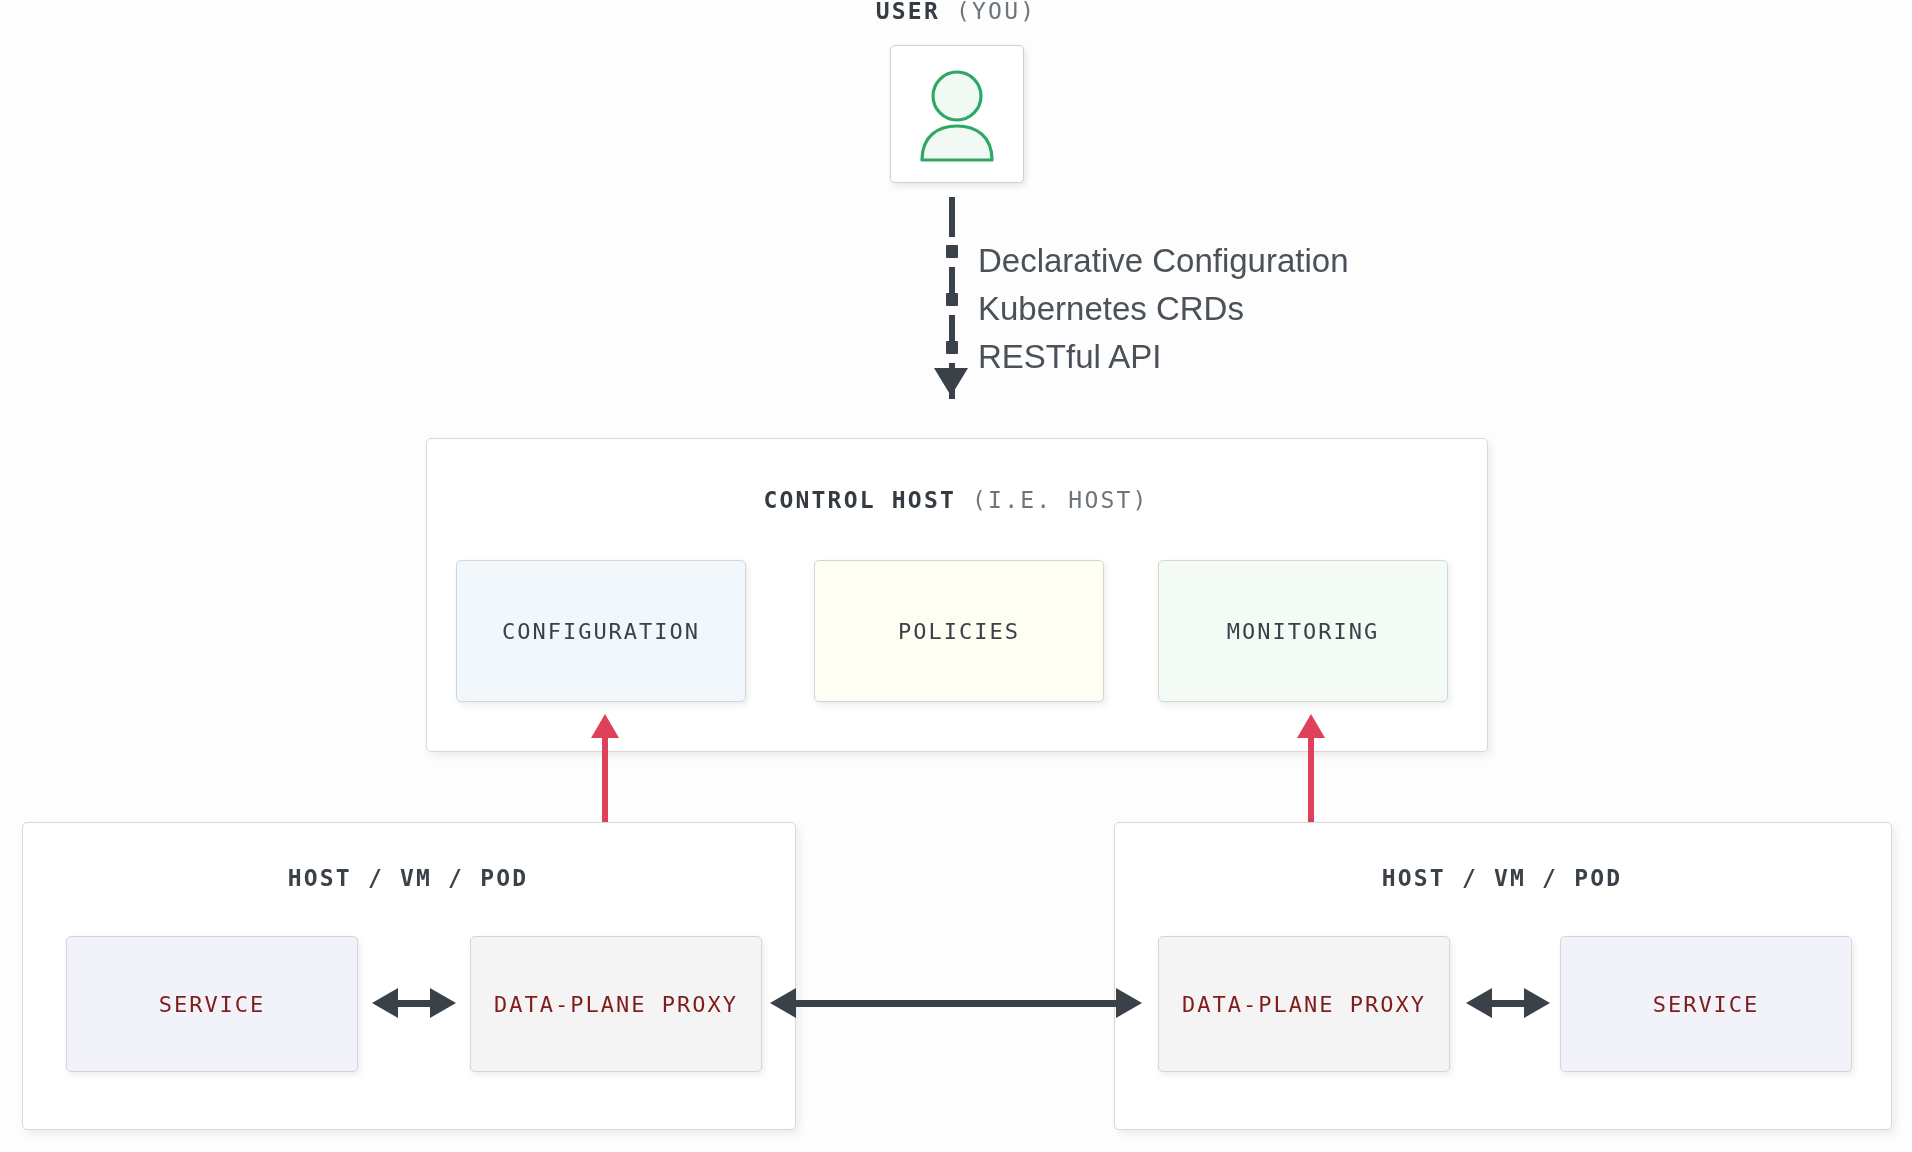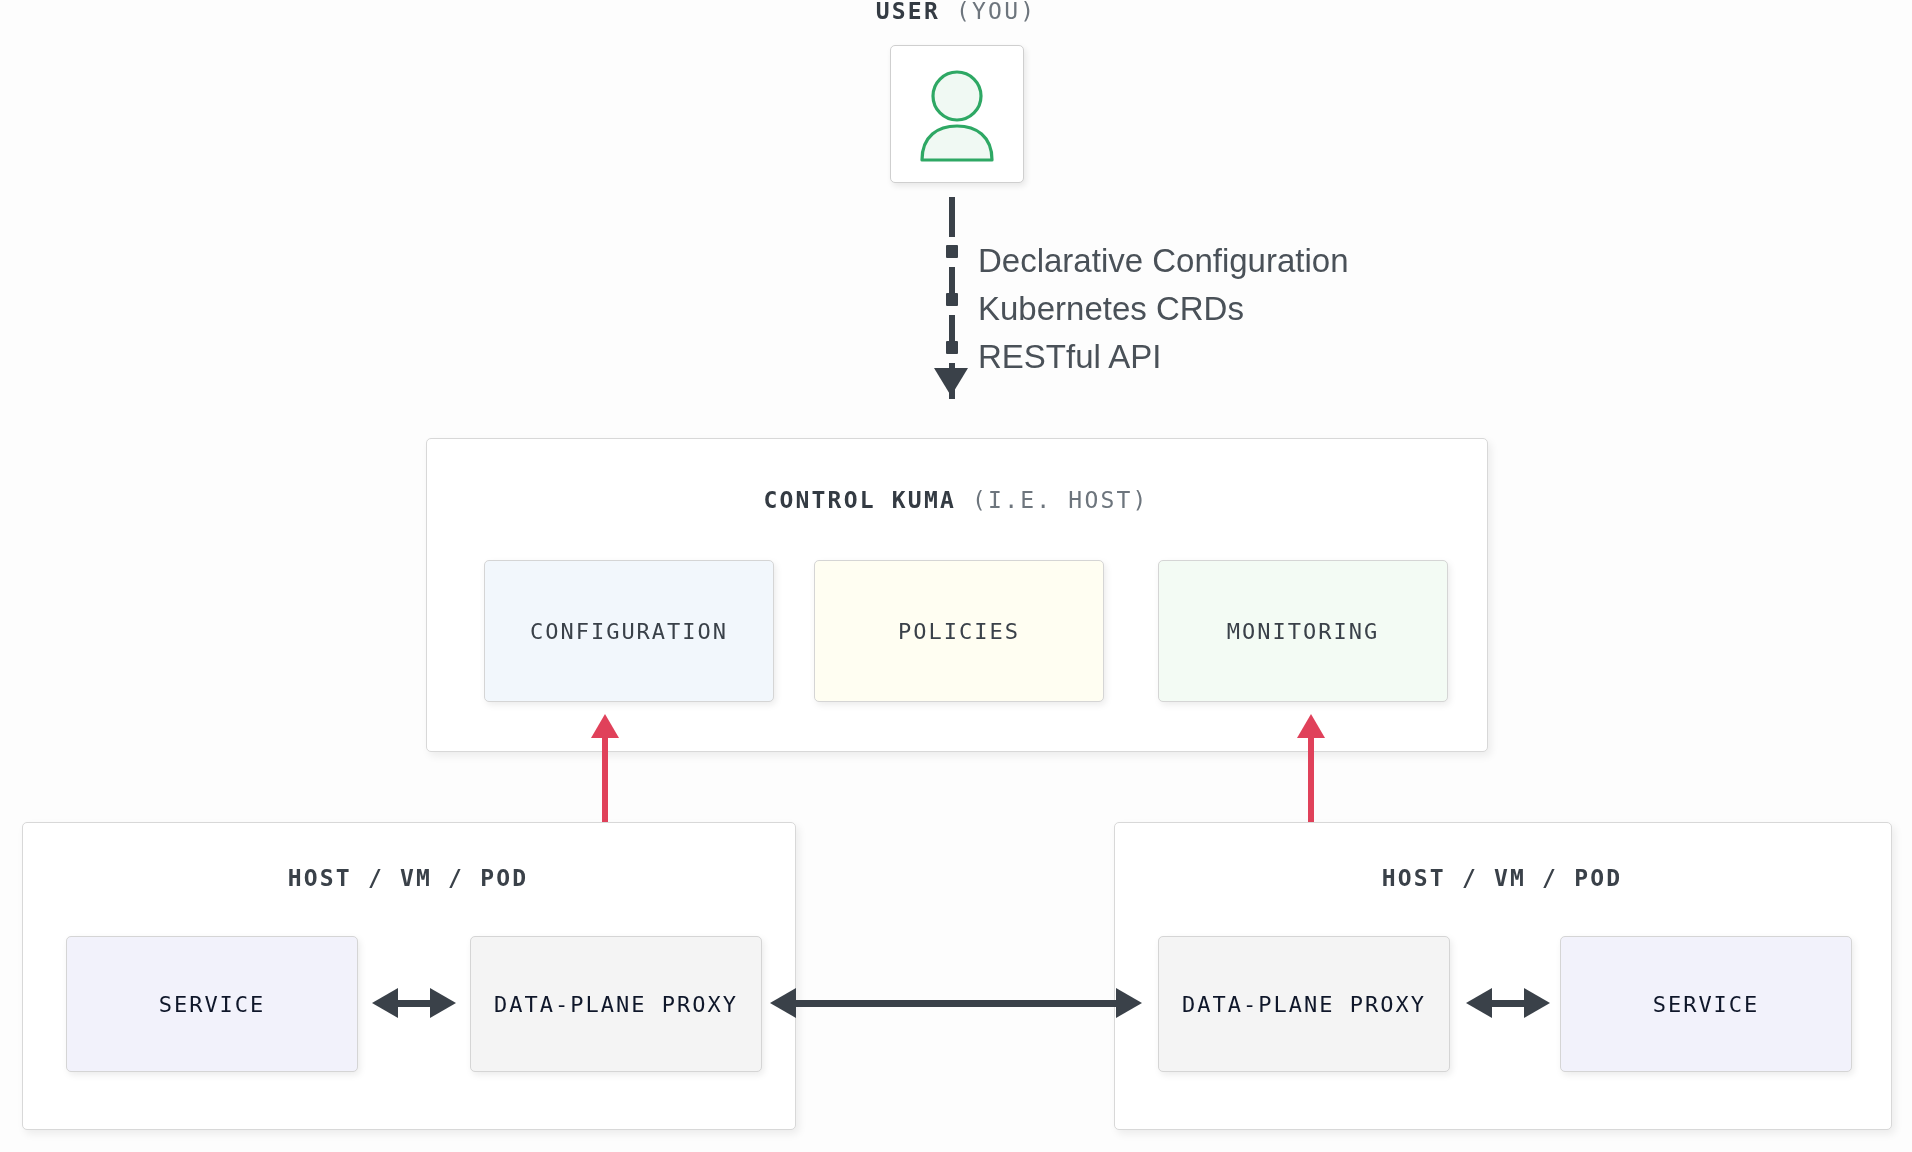--- a/index.html
+++ b/index.html
@@ -101,21 +101,21 @@
     align-items: center;
     justify-content: center;
   }
   .cp-card span {
     font-family: "DejaVu Sans Mono", monospace;
     font-size: 22px;
     letter-spacing: 2px;
     color: #3a4149;
     white-space: nowrap;
   }
-  #cp-card-configuration { left: 484px;  background: #f2f7fc; }
+  #cp-card-configuration { left: 456px;  background: #f2f7fc; }
   #cp-card-policies      { left: 814px;  background: #fffef2; }
   #cp-card-monitoring    { left: 1158px; background: #f3fbf4; }
 
   
   .red-arrow { position: absolute; width: 34px; }
   .red-shaft {
     position: absolute;
     left: 14px; top: 17px;
     width: 6px; height: 162px;
     background: #e0415a;
@@ -160,21 +160,21 @@
     border-radius: 5px;
     box-shadow: 2px 3px 7px rgba(0,0,0,0.08);
     display: flex;
     align-items: center;
     justify-content: center;
   }
   .node-card span {
     font-family: "DejaVu Sans Mono", monospace;
     font-size: 22px;
     letter-spacing: 2px;
-    color: #0f172a;
+    color: #7f1d1d;
     white-space: nowrap;
   }
   .svc  { background: #f2f2fb; }
   .prox { background: #f4f4f4; }
 
   #node-service-left  { left: 66px;   width: 290px; }
   #node-proxy-left    { left: 470px;  width: 290px; }
   #node-proxy-right   { left: 1158px; width: 290px; }
   #node-service-right { left: 1560px; width: 290px; }
 
@@ -237,21 +237,21 @@
     <div class="dash-seg" style="top:166px;height:36px;"></div>
   </div>
   <div id="dash-arrow"></div>
 
   <div class="dash-label" style="top:242px;">Declarative Configuration</div>
   <div class="dash-label" style="top:290px;">Kubernetes CRDs</div>
   <div class="dash-label" style="top:338px;">RESTful API</div>
 
   <div id="control-plane"></div>
   <div class="title-mono" id="cp-title">
-    <span class="strong">CONTROL KUMA</span>
+    <span class="strong">CONTROL HOST</span>
     <span class="soft">(I.E. HOST)</span>
   </div>
 
   <div class="cp-card" id="cp-card-configuration">
     <span>CONFIGURATION</span>
   </div>
   <div class="cp-card" id="cp-card-policies">
     <span>POLICIES</span>
   </div>
   <div class="cp-card" id="cp-card-monitoring">

